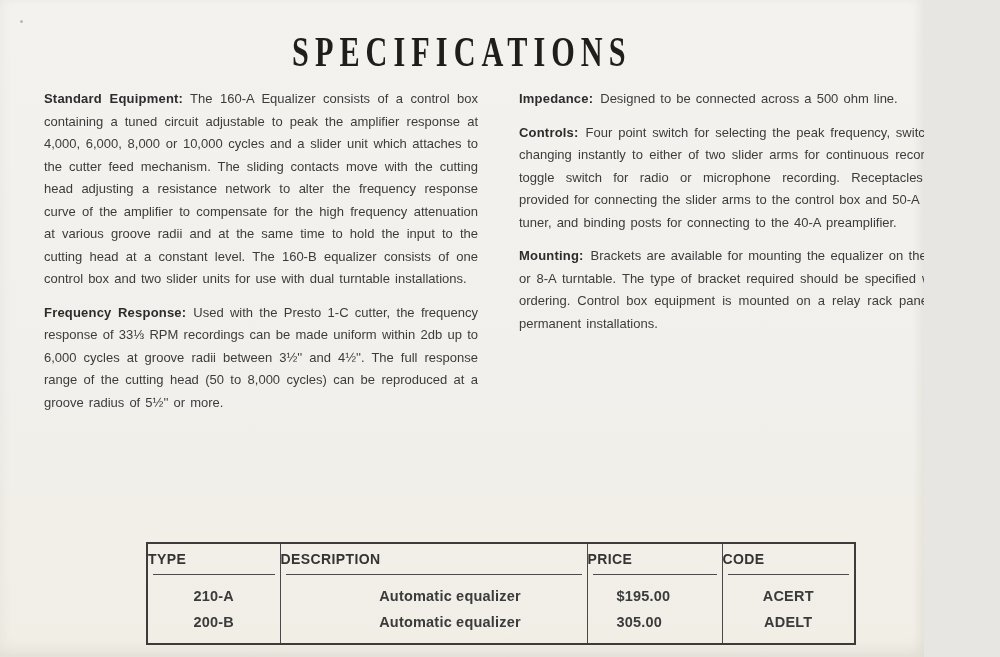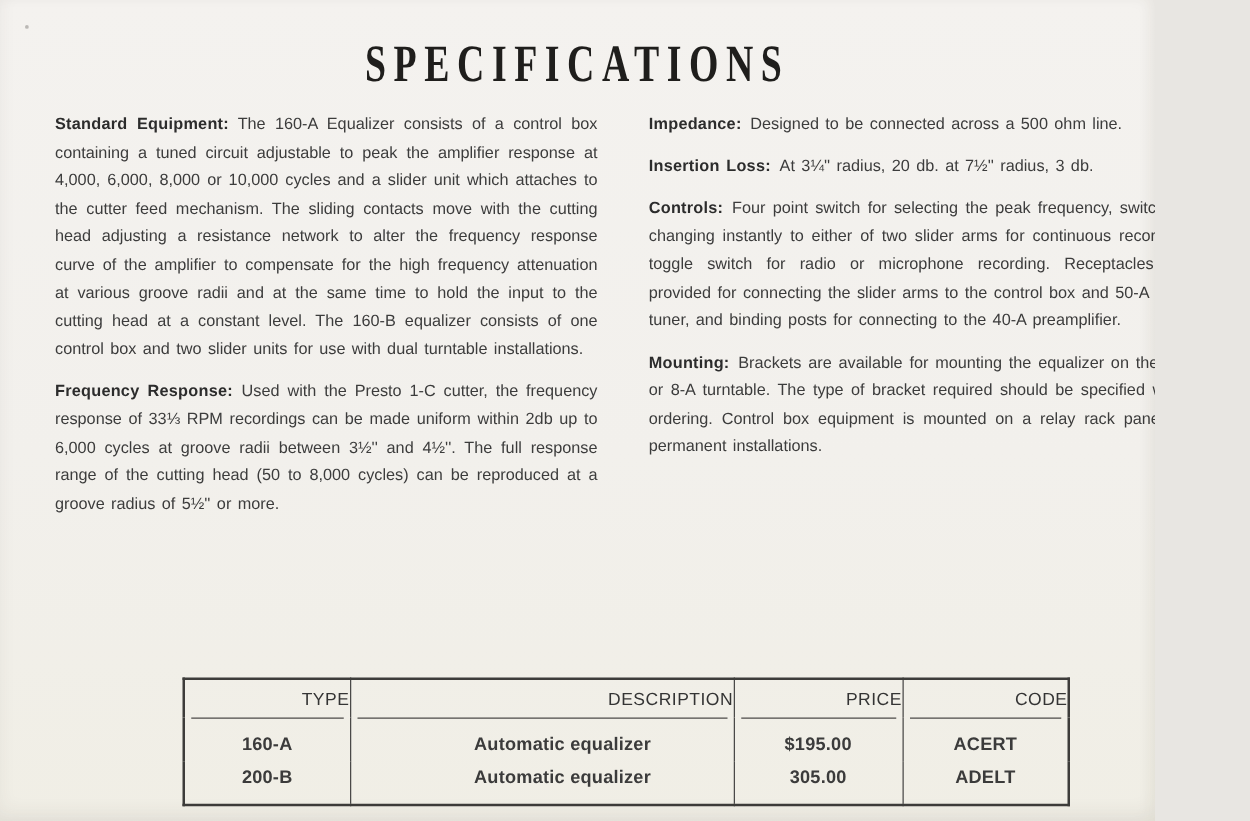--- a/index.html
+++ b/index.html
@@ -74,23 +74,23 @@
     padding: 0;
     vertical-align: middle;
   }
   .spec-table th:not(:last-child), .spec-table td:not(:last-child) {
     border-right: 1.5px solid #4a4948;
   }
   .spec-table th {
     position: relative;
     height: 30px;
     font-size: 14px;
-    font-weight: 400;
+    font-weight: 700;
     letter-spacing: 0.4px;
-    text-align: right;
+    text-align: left;
   }
   .spec-table th::after {
     content: "";
     position: absolute; left: 5px; right: 5px; bottom: -1px;
     height: 1.5px;
     background: #4c4b49;
   }
   .spec-table td {
     font-size: 14.5px;
     line-height: 26px;
@@ -98,21 +98,21 @@
     color: #3b3b3b;
     letter-spacing: 0.2px;
   }
   .spec-table tbody tr:first-child td { padding-top: 9px; }
   .spec-table tbody tr:last-child td  { padding-bottom: 8px; }
   .cell-type, .cell-price, .cell-code { text-align: center; }
   .cell-desc { text-align: center; padding-left: 33px !important; }
   .price-val {
     display: inline-block;
     width: 76px;
-    text-align: center;
+    text-align: left;
   }
   
   .speck {
     position: absolute; left: 20px; top: 20px;
     width: 3px; height: 3px; border-radius: 50%;
     background: rgba(80,78,74,0.35);
   }
 </style>
 </head>
 <body>
@@ -132,23 +132,20 @@
     <p class="section">
       <b class="heading">Frequency Response:</b><span>Used with the Presto 1-C cutter, the frequency response of 33⅓ RPM recordings can be made uniform within 2db up to 6,000 cycles at groove radii between 3½'' and 4½''. The full response range of the cutting head (50 to 8,000 cycles) can be reproduced at a groove radius of 5½'' or more.</span>
     </p>
   </div>
 
   <div class="col col-right">
     <p class="section">
       <b class="heading">Impedance:</b><span>Designed to be connected across a 500 ohm line.</span>
     </p>
     <p class="section">
-      <b class="heading">Insertion Loss:</b><span>At 3¼'' radius, 20 db. at 7½'' radius, 3 db.</span>
-    </p>
-    <p class="section">
       <b class="heading">Controls:</b><span>Four point switch for selecting the peak frequency, switch for changing instantly to either of two slider arms for continuous recording, toggle switch for radio or microphone recording. Receptacles are provided for connecting the slider arms to the control box and 50-A radio tuner, and binding posts for connecting to the 40-A preamplifier.</span>
     </p>
     <p class="section">
       <b class="heading">Mounting:</b><span>Brackets are available for mounting the equalizer on the 6-D or 8-A turntable. The type of bracket required should be specified when ordering. Control box equipment is mounted on a relay rack panel for permanent installations.</span>
     </p>
   </div>
 
   <table class="spec-table">
     <colgroup>
       <col style="width:133px">
@@ -159,21 +156,21 @@
     <thead>
       <tr>
         <th>TYPE</th>
         <th>DESCRIPTION</th>
         <th>PRICE</th>
         <th>CODE</th>
       </tr>
     </thead>
     <tbody>
       <tr>
-        <td class="cell-type">160-A</td>
+        <td class="cell-type">210-A</td>
         <td class="cell-desc">Automatic equalizer</td>
         <td class="cell-price"><span class="price-val">$195.00</span></td>
         <td class="cell-code">ACERT</td>
       </tr>
       <tr>
         <td class="cell-type">200-B</td>
         <td class="cell-desc">Automatic equalizer</td>
         <td class="cell-price"><span class="price-val">305.00</span></td>
         <td class="cell-code">ADELT</td>
       </tr>

